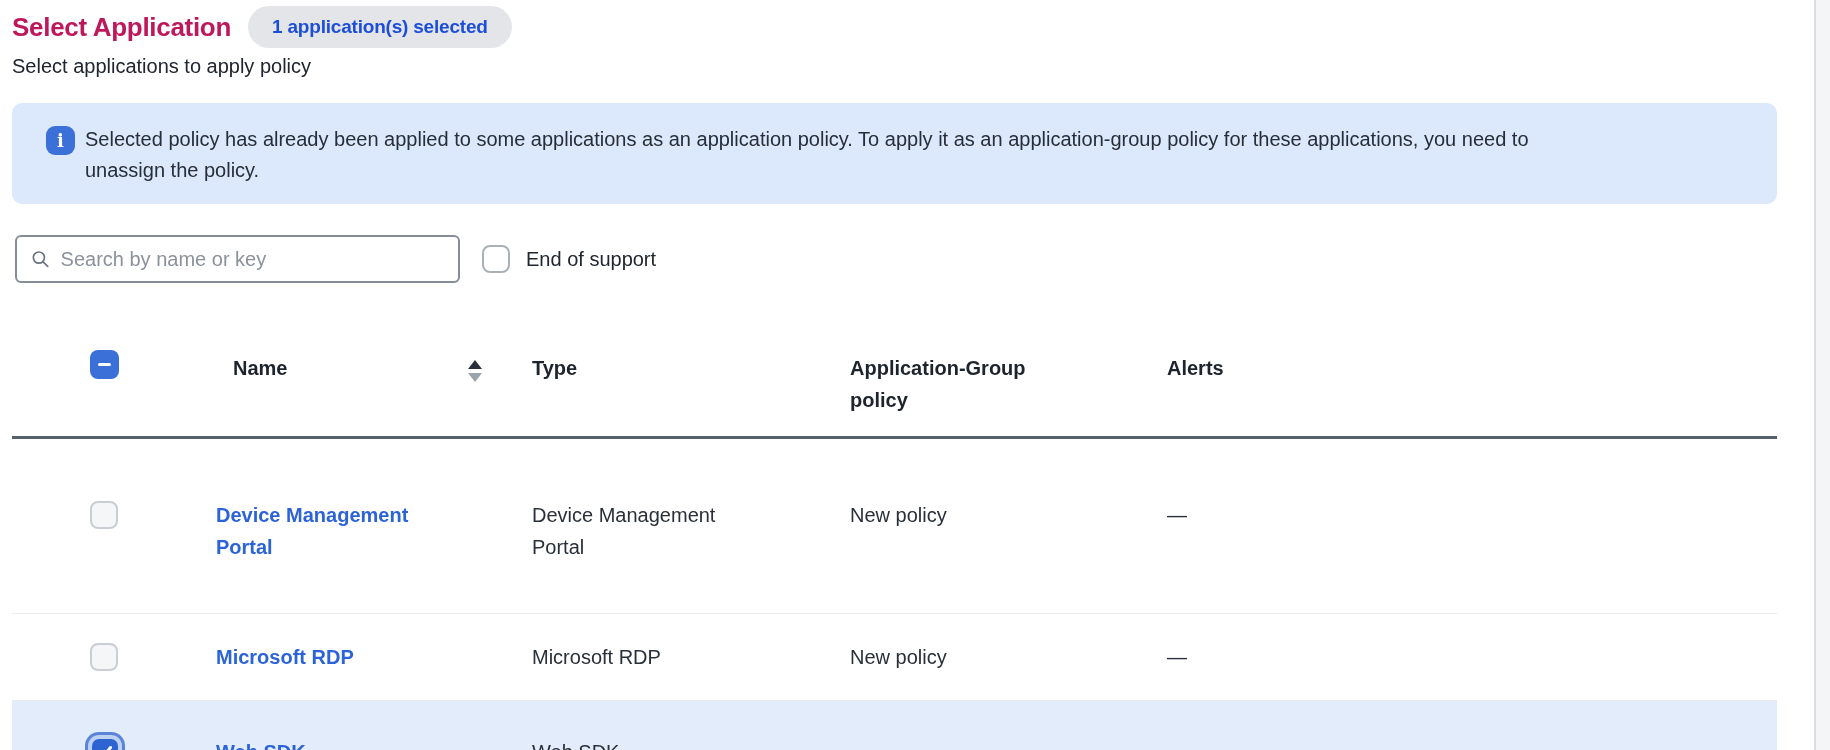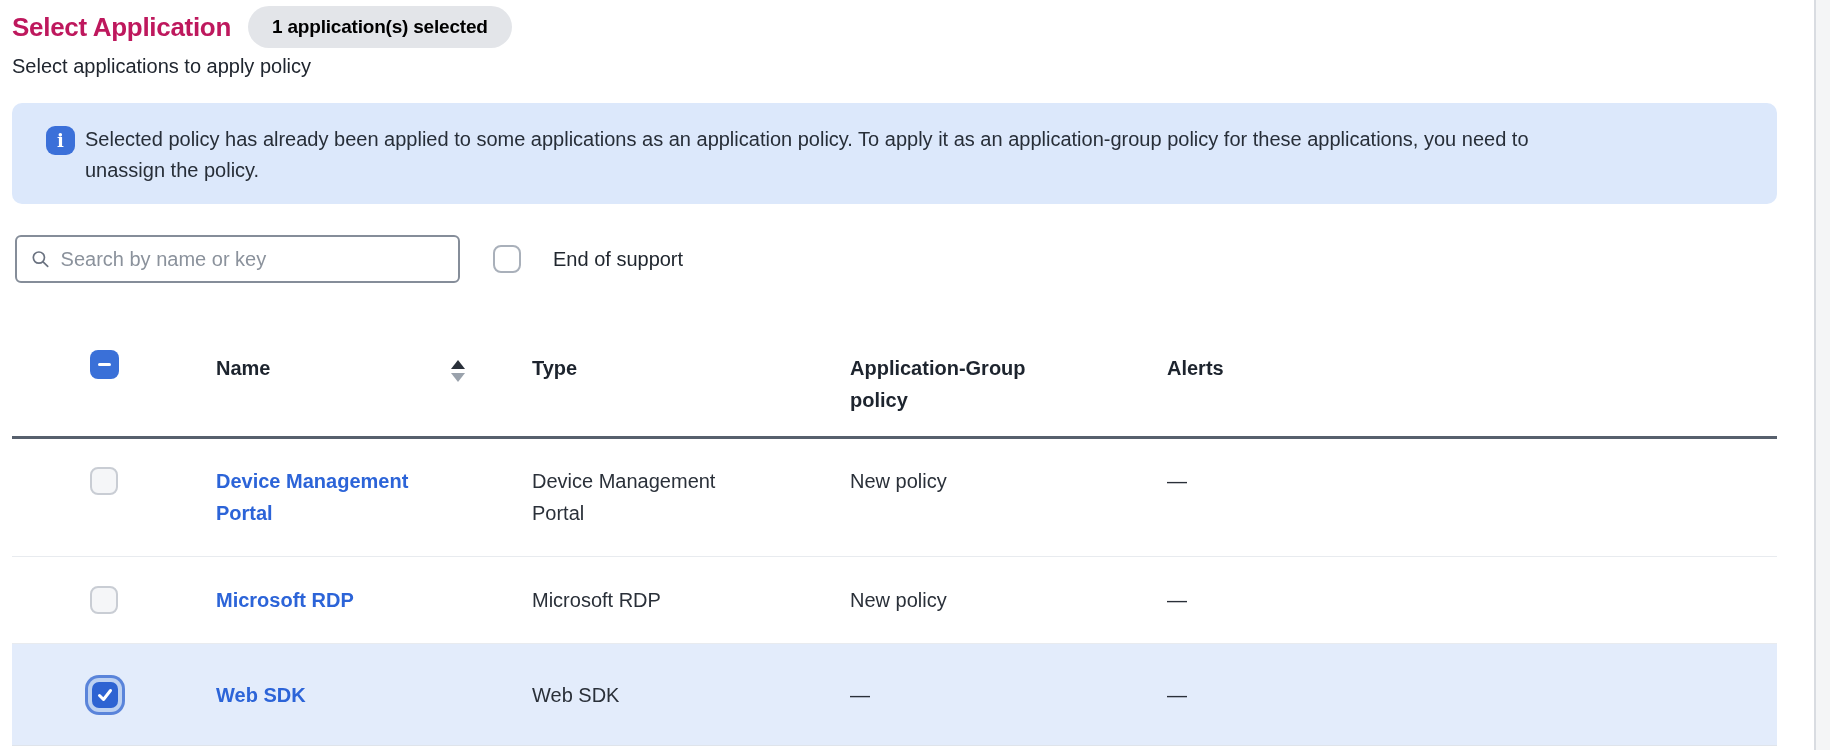--- a/index.html
+++ b/index.html
@@ -10,21 +10,21 @@
   }
   .page { display:flex; width:1830px; height:750px; }
   .content { width:1816px; height:750px; border-right:2px solid #d9dce1; padding-left:12px; }
   .gutter { flex:1; background:#f4f5f6; }
 
   
   .title-row { display:flex; align-items:center; gap:17px; margin-top:6px; height:42px; }
   .page-title { font-size:26px; font-weight:700; color:#be185d; letter-spacing:-0.3px; }
   .badge {
     height:42px; border-radius:21px; background:#e3e5e9; display:flex; align-items:center;
-    padding:0 24px; font-weight:700; font-size:19px; color:#000000; letter-spacing:-0.2px;
+    padding:0 24px; font-weight:700; font-size:19px; color:#1d4ed8; letter-spacing:-0.2px;
   }
   .subtitle { margin-top:6px; font-size:20px; line-height:24px; color:#20262f; }
 
   
   .banner {
     margin-top:25px; width:1765px; min-height:99px; background:#dce8fb; border-radius:10px;
     display:flex; gap:10px; padding:21px 24px 18px 34px;
   }
   .info-icon {
     width:29px; height:29px; border-radius:9px; background:#3b70d9; color:#ffffff;
@@ -37,46 +37,46 @@
   .controls { margin-top:31px; display:flex; align-items:center; }
   .search-box {
     width:445px; height:48px; border:2px solid #858d99; border-radius:6px; background:#fff;
     display:flex; align-items:center; padding:0 14px; gap:11px; margin-left:3px;
   }
   .search-box input {
     border:none; outline:none; background:transparent; font-family:"Liberation Sans",sans-serif;
     font-size:20px; color:#272e38; width:100%;
   }
   .search-box input::placeholder { color:#8b929c; opacity:1; }
-  .eos { margin-left:33px; display:flex; align-items:center; gap:32px; }
+  .eos { margin-left:22px; display:flex; align-items:center; gap:16px; }
   .checkbox {
     width:28px; height:28px; border-radius:8px; border:2px solid #a9b0ba; background:#ffffff;
     flex:none;
   }
   .eos-label { font-size:20px; color:#21272f; }
 
   
   .grid-row { display:grid; grid-template-columns:204px 316px 318px 317px 323px auto; width:1765px; }
   .thead { margin-top:56px; height:100px; border-bottom:3px solid #57606d; }
   .thead .hcell { font-weight:700; font-size:20px; line-height:32px; padding-top:13px; color:#1d242e; }
   .hcell.group-col { max-width:213px; }
   .select-all {
     width:29px; height:29px; border-radius:8px; background:#3a70d8; margin-left:78px; margin-top:11px;
     display:flex; align-items:center; justify-content:center;
   }
   .minus-bar { width:13px; height:3px; border-radius:2px; background:#ffffff; }
-  .name-hcell { position:relative; }
+  .name-hcell { position:relative;margin-left:17px; }
   .sort { position:absolute; left:235px; top:21px; display:flex; flex-direction:column; align-items:center; }
   .tri-up { width:0; height:0; border-left:7px solid transparent; border-right:7px solid transparent; border-bottom:9px solid #2a303a; }
   .tri-down { width:0; height:0; border-left:7px solid transparent; border-right:7px solid transparent; border-top:9px solid #9aa2ac; margin-top:4px; }
 
   .row { border-bottom:1px solid #e8ebef; align-items:center; }
   .row .cell { font-size:20px; line-height:32px; color:#2a3039; }
   .row .name-cell { font-weight:700; color:#2c64d8; cursor:pointer; }
-  .row.two-line { height:118px; align-items:start; }
+  .row.two-line { height:141px; align-items:start;margin-top:34px; }
   .row.two-line .cell { padding-top:26px; }
   .row.two-line .cb-cell { padding-top:28px; }
   .row.two-line .name-cell { max-width:230px; }
   .row.two-line .type-cell { max-width:220px; }
   .row.single { height:87px; }
   .row.selected { height:102px; background:#e3ecfb; border-bottom-color:#dfe4eb; }
   .cb-cell { display:flex; }
   .row-checkbox {
     width:28px; height:28px; border-radius:8px; border:2px solid #c9cdd4; background:#f5f6f8;
     margin-left:78px; flex:none;

